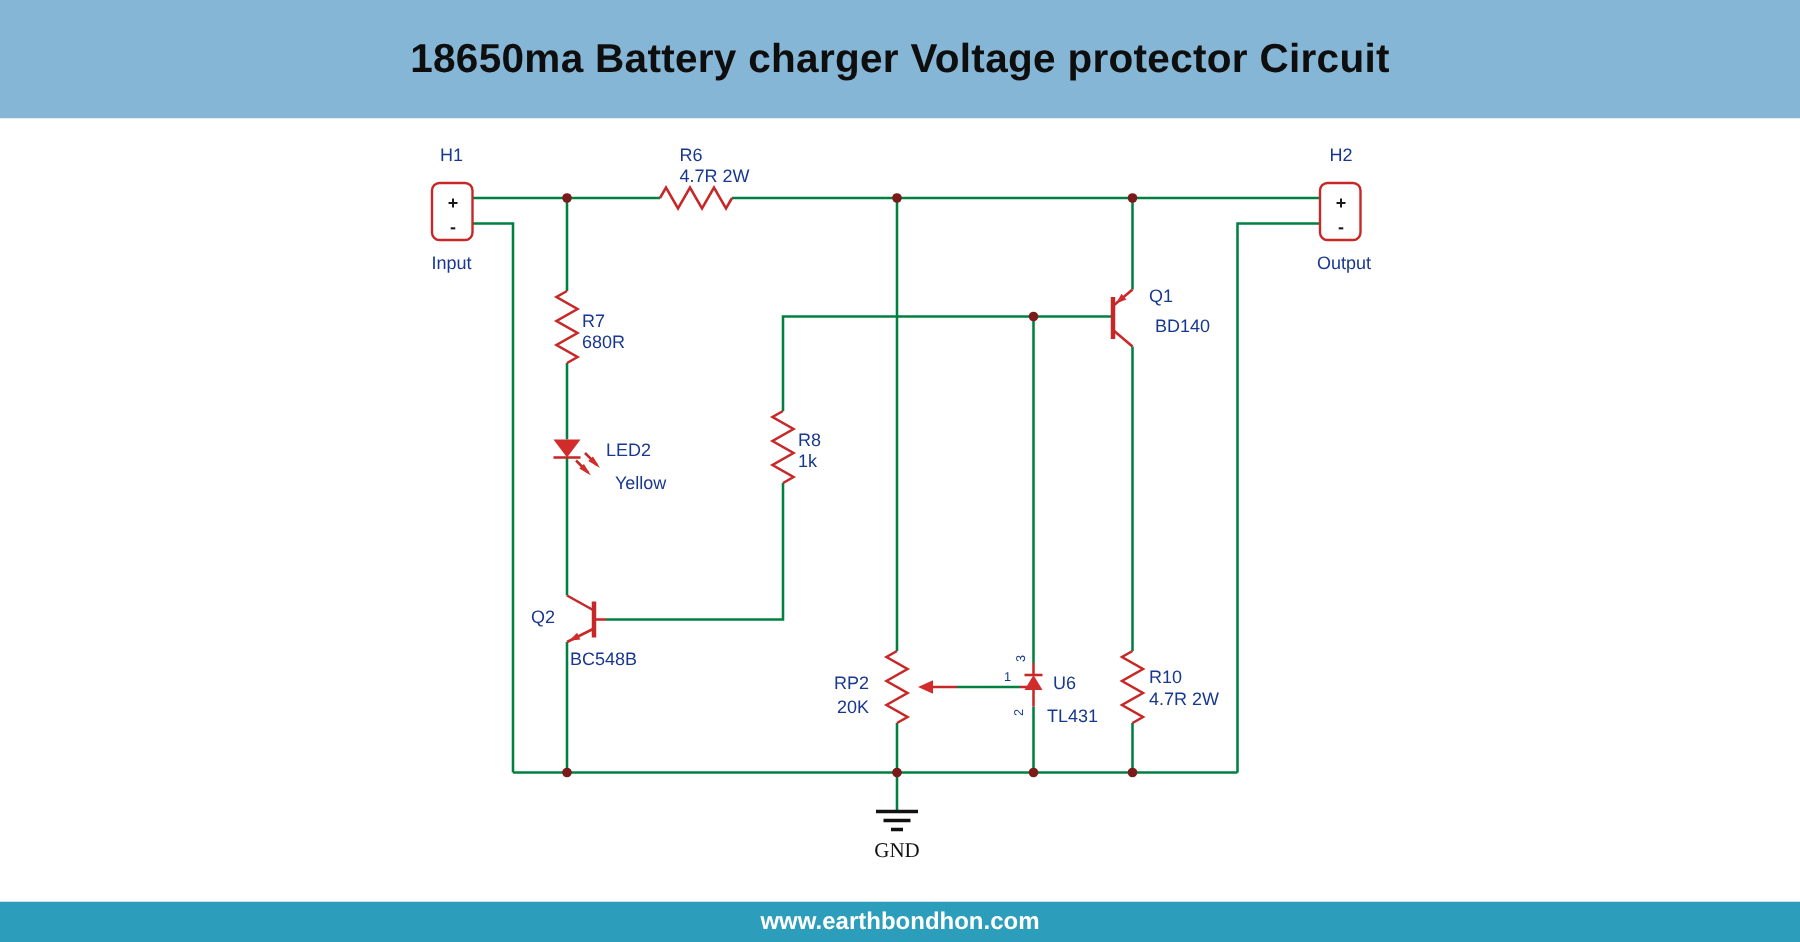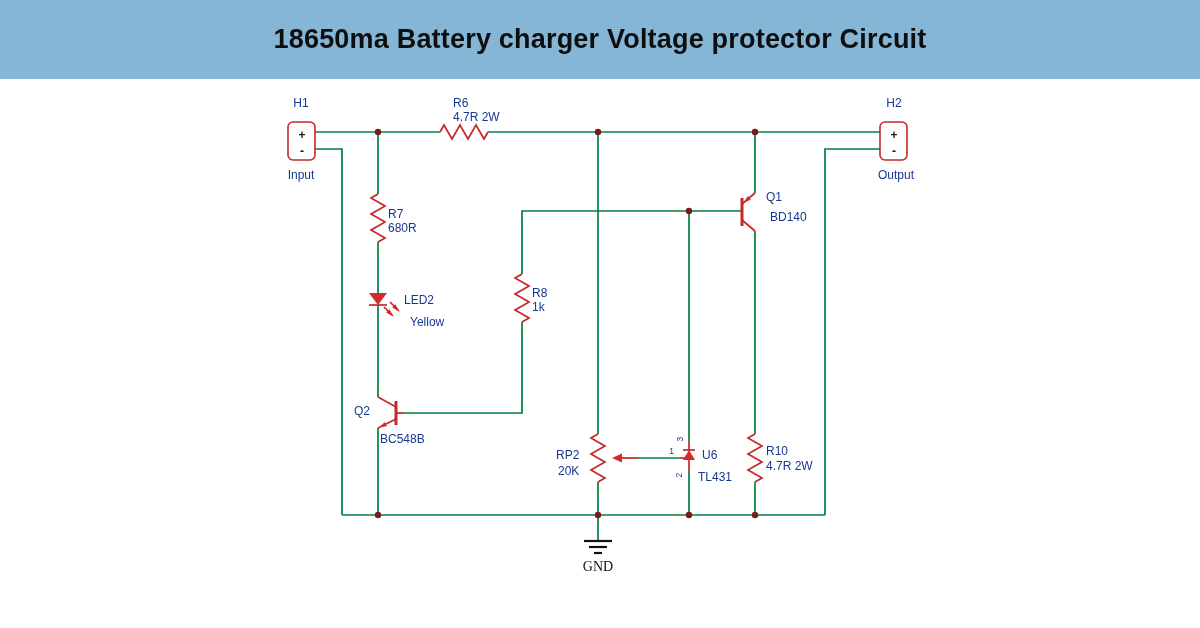--- a/index.html
+++ b/index.html
@@ -162,14 +162,17 @@
       <g>
         <line x1="584" y1="462" x2="612" y2="462" stroke="#111111" stroke-width="2.2"></line>
         <line x1="589" y1="468" x2="607" y2="468" stroke="#111111" stroke-width="2.2"></line>
         <line x1="594" y1="474" x2="602" y2="474" stroke="#111111" stroke-width="2.2"></line>
         <text class="gndlbl" x="598" y="492" text-anchor="middle">GND</text>
       </g>
 
     </svg>
   </div>
 
+  <div class="banner-bottom">
+    <span>www.earthbondhon.com</span>
+  </div>
 
 </div>
 
 </body></html>

